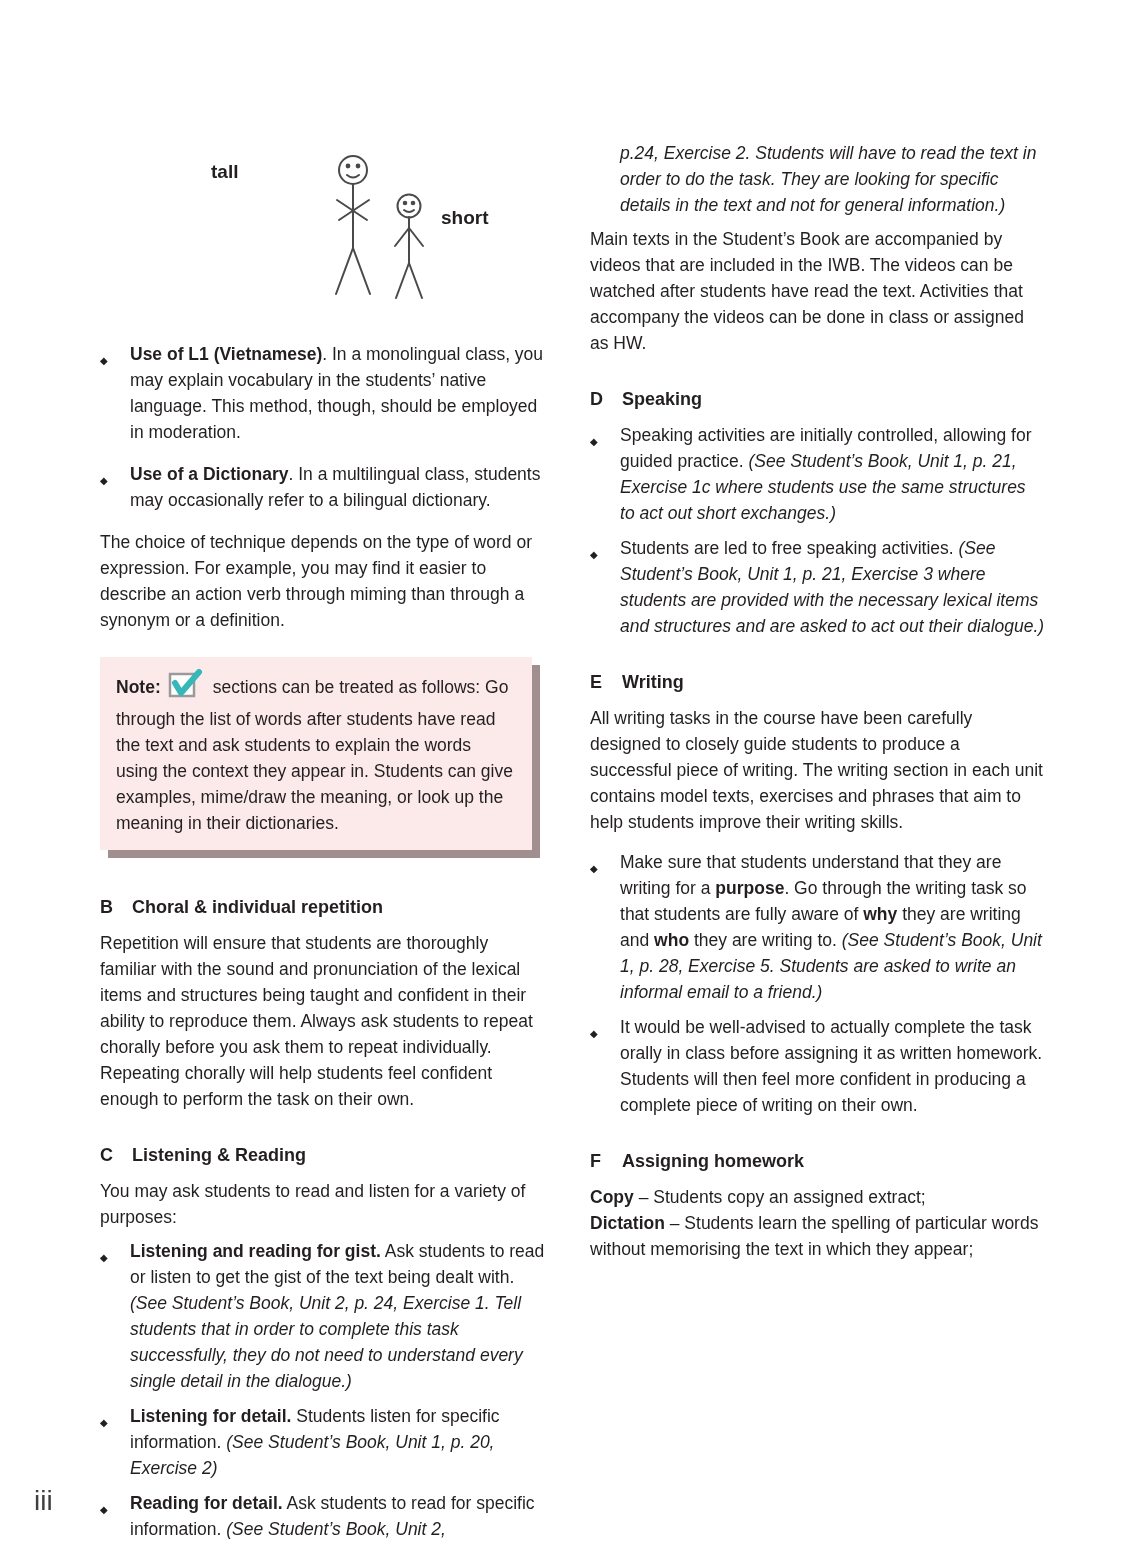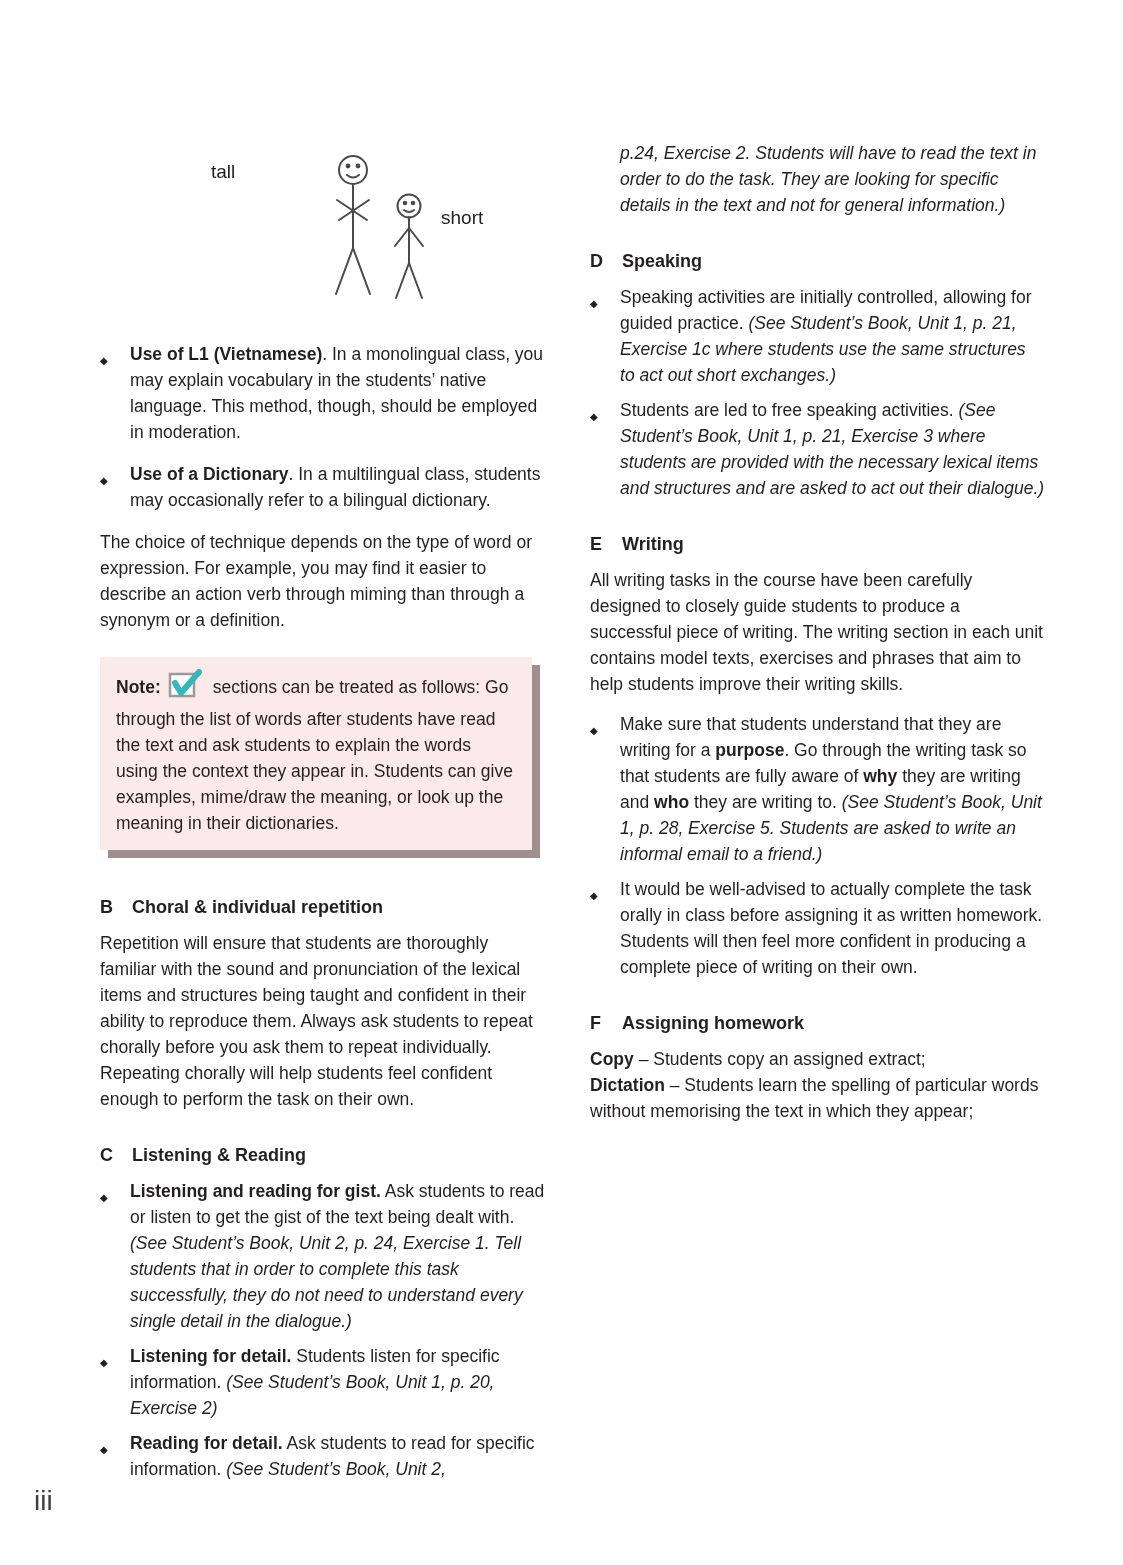--- a/index.html
+++ b/index.html
@@ -11,21 +11,21 @@
     font-size:17.5px; line-height:26px;
   }
   .columns { position:absolute; left:100px; top:140px; width:945px; display:flex; gap:42px; }
   .col { width:451px; }
   .col-right { width:458px; }
 
   p { margin-bottom:14px; }
   .b { font-weight:bold; }
   .it { font-style:italic; }
 
-  .figure-wrap { margin:8px 0 18px 85px; }
+  .figure-wrap { margin:8px 0 18px 85px;font-weight:bold; }
 
   .bullet { display:flex; margin-bottom:9px; }
   .bullet .marker { width:30px; flex:0 0 30px; font-size:10px; padding-top:7px; color:#231f20; }
   .bullet .btext { flex:1; }
   .bullet-gap { margin-bottom:16px; }
 
   .heading { display:flex; font-weight:bold; font-size:18px; margin:30px 0 10px 0; }
   .heading .letter { width:32px; flex:0 0 32px; }
 
   .note-box {
@@ -103,20 +103,21 @@
     <div class="heading" style="margin-top:0;">
       <span class="letter">B</span>
       <span>Choral &amp; individual repetition</span>
     </div>
     <p>Repetition will ensure that students are thoroughly familiar with the sound and pronunciation of the lexical items and structures being taught and confident in their ability to reproduce them. Always ask students to repeat chorally before you ask them to repeat individually. Repeating chorally will help students feel confident enough to perform the task on their own.</p>
 
     <div class="heading">
       <span class="letter">C</span>
       <span>Listening &amp; Reading</span>
     </div>
+    <p style="margin-bottom:8px;">You may ask students to read and listen for a variety of purposes:</p>
 
     <div class="bullet">
       <span class="marker">◆</span>
       <span class="btext"><span class="b">Listening and reading for gist.</span><span> Ask students to read or listen to get the gist of the text being dealt with. </span><span class="it">(See Student’s Book, Unit 2, p. 24, Exercise 1. Tell students that in order to complete this task successfully, they do not need to understand every single detail in the dialogue.)</span></span>
     </div>
 
     <div class="bullet">
       <span class="marker">◆</span>
       <span class="btext"><span class="b">Listening for detail.</span><span> Students listen for specific information. </span><span class="it">(See Student’s Book, Unit 1, p. 20, Exercise 2)</span></span>
     </div>
@@ -125,20 +126,21 @@
       <span class="marker">◆</span>
       <span class="btext"><span class="b">Reading for detail.</span><span> Ask students to read for specific information. </span><span class="it">(See Student’s Book, Unit 2,</span></span>
     </div>
 
   </div>
 
   <div class="col col-right">
 
     <p class="it indent-cont" style="margin-bottom:8px;">p.24, Exercise 2. Students will have to read the text in order to do the task. They are looking for specific details in the text and not for general information.)</p>
 
+    <p>Main texts in the Student’s Book are accompanied by videos that are included in the IWB. The videos can be watched after students have read the text. Activities that accompany the videos can be done in class or assigned as HW.</p>
 
     <div class="heading">
       <span class="letter">D</span>
       <span>Speaking</span>
     </div>
 
     <div class="bullet">
       <span class="marker">◆</span>
       <span class="btext"><span>Speaking activities are initially controlled, allowing for guided practice. </span><span class="it">(See Student’s Book, Unit 1, p. 21, Exercise 1c where students use the same structures to act out short exchanges.)</span></span>
     </div>

